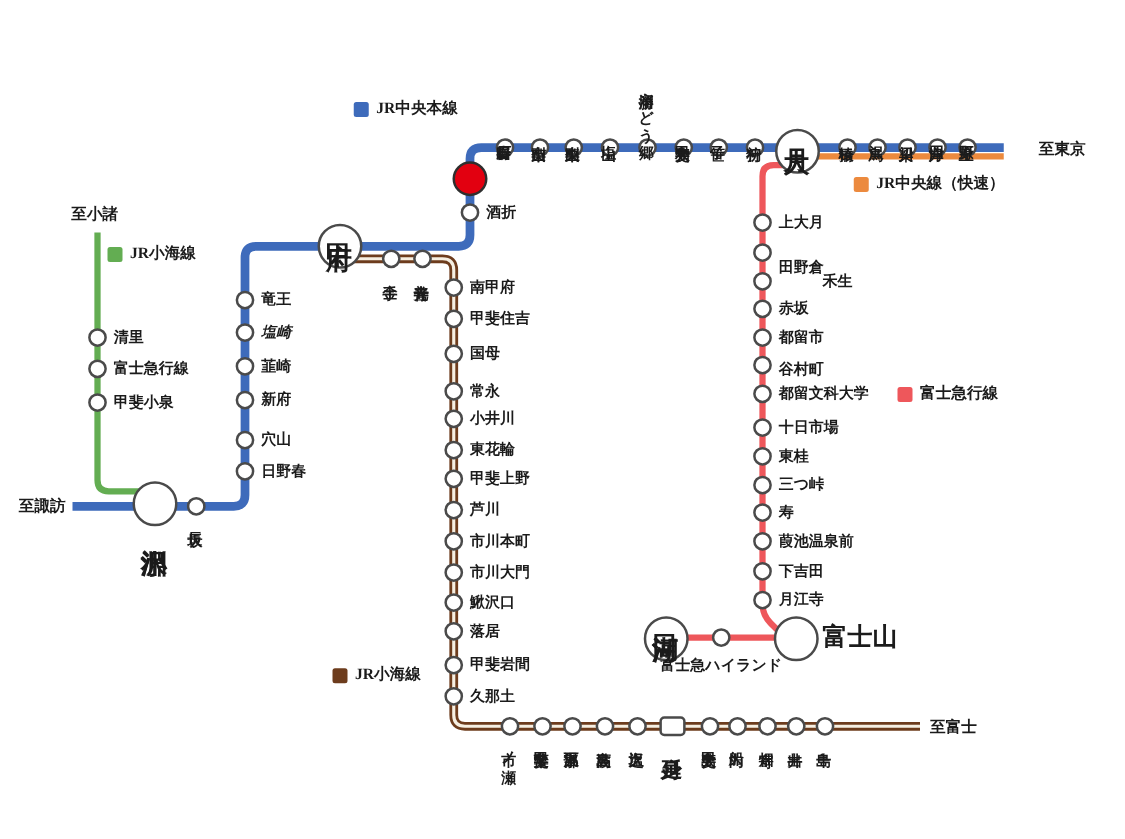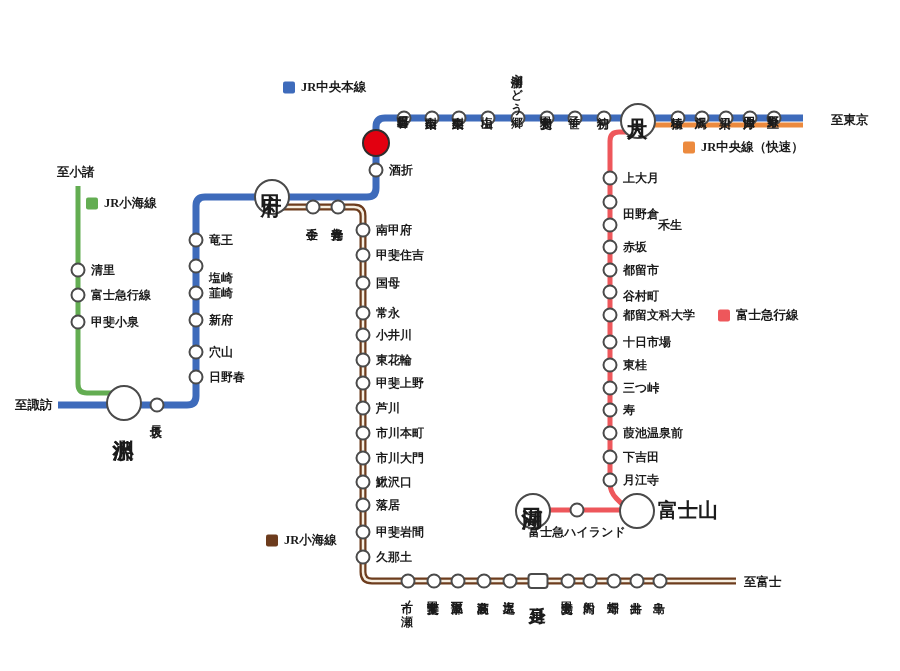--- a/index.html
+++ b/index.html
@@ -66,21 +66,21 @@
     <div class="dot small" style="left: 774px; top: 118px;"></div>
     <div class="lbl vert" style="left: 767px; bottom: 564px;">上野原</div>
     <div class="dot highlight" style="left: 376px; top: 143px;"></div>
     <div class="dot small" style="left: 376px; top: 170px;"></div>
     <div class="lbl" style="left: 389px; top: 170px; transform: translateY(-50%);">酒折</div>
     <div class="dot major" style="left: 272px; top: 197px;"></div>
     <div class="lbl vert fs21" style="left: 260px; bottom: 493px;">甲府</div>
     <div class="dot small" style="left: 196px; top: 240px;"></div>
     <div class="lbl" style="left: 209px; top: 240px; transform: translateY(-50%);">竜王</div>
     <div class="dot small" style="left: 196px; top: 266px;"></div>
-    <div class="lbl" style="left: 209px; top: 278px; transform: translateY(-50%);">塩崎</div>
+    <div class="lbl" style="left: 209px; top: 266px; transform: translateY(-50%); font-style: italic;">塩崎</div>
     <div class="dot small" style="left: 196px; top: 293px;"></div>
     <div class="lbl" style="left: 209px; top: 293px; transform: translateY(-50%);">韮崎</div>
     <div class="dot small" style="left: 196px; top: 320px;"></div>
     <div class="lbl" style="left: 209px; top: 320px; transform: translateY(-50%);">新府</div>
     <div class="dot small" style="left: 196px; top: 352px;"></div>
     <div class="lbl" style="left: 209px; top: 352px; transform: translateY(-50%);">穴山</div>
     <div class="dot small" style="left: 196px; top: 377px;"></div>
     <div class="lbl" style="left: 209px; top: 377px; transform: translateY(-50%);">日野春</div>
     <div class="dot small" style="left: 157px; top: 405px;"></div>
     <div class="lbl vert" style="left: 150px; top: 416px;">長坂</div>

